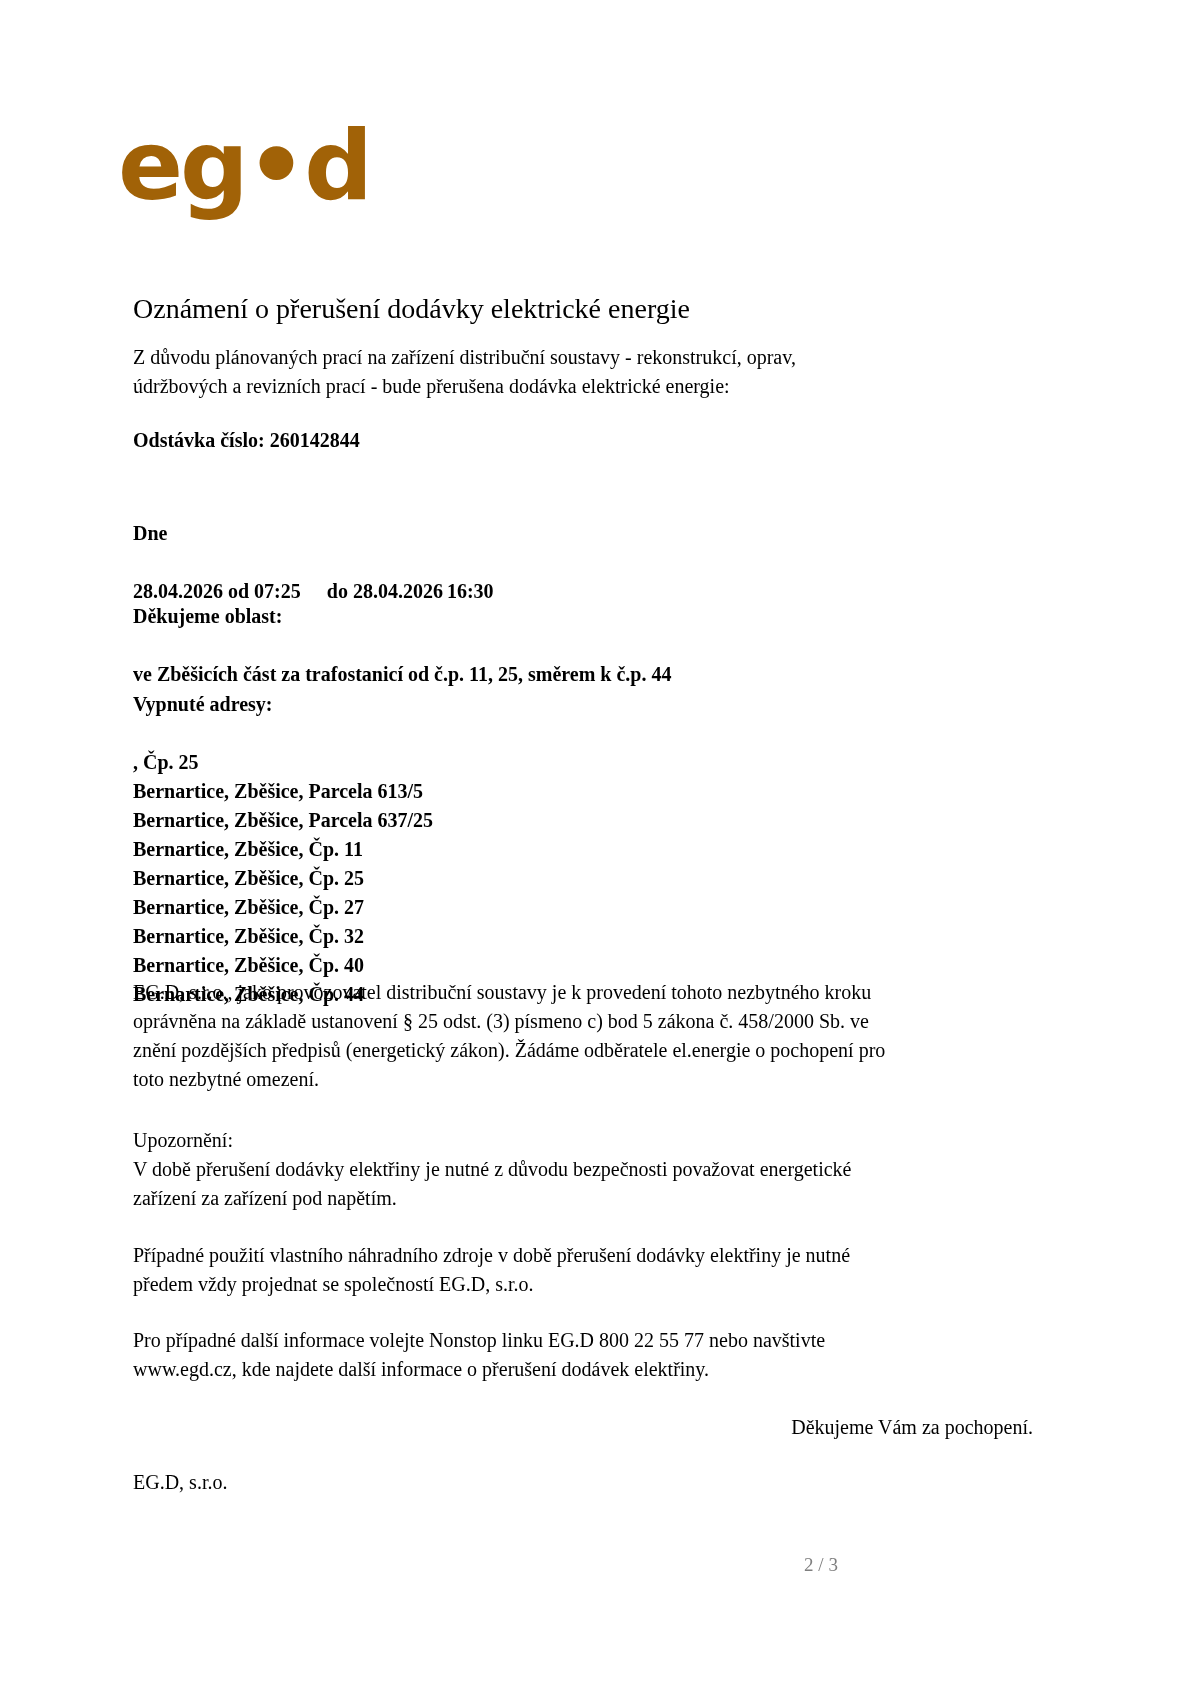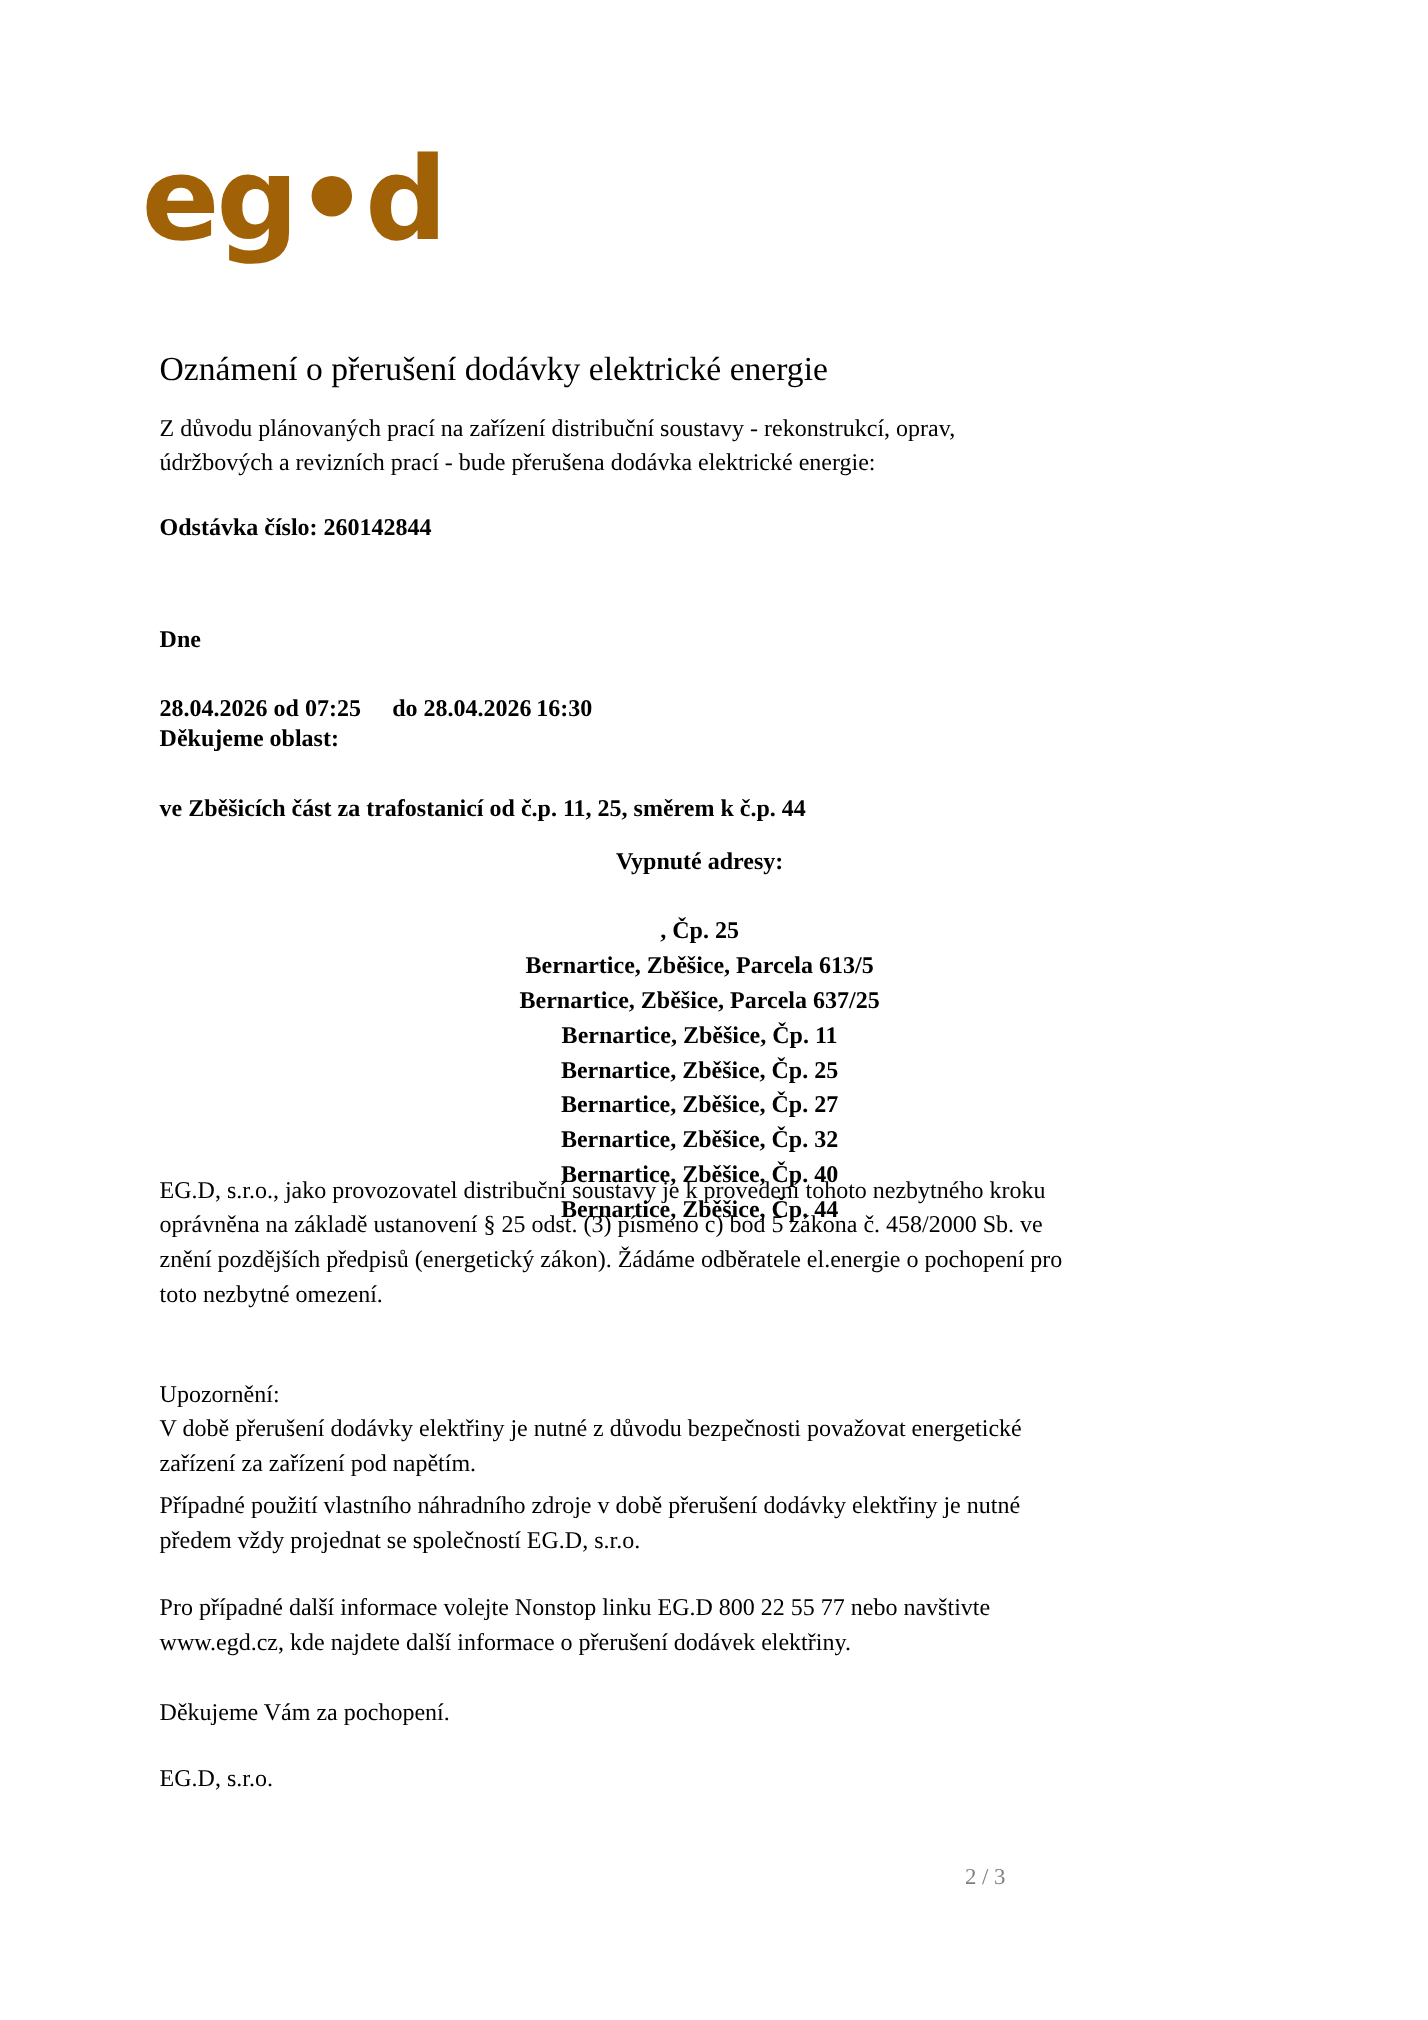--- a/index.html
+++ b/index.html
@@ -43,26 +43,26 @@
     width: 900px;
     font-size: 20px;
     line-height: 29px;
     white-space: pre-line;
   }
   .bold { font-weight: bold; }
   .intro      { top: 343px; }
   .odstavka   { top: 426px; white-space: nowrap; }
   .dne        { top: 490px; }
   .oblast     { top: 573px; }
-  .adresy     { top: 675px; text-align: center; }
+  .adresy     { top: 661px; }
   .legal      { top: 978px; }
-  .notice     { top: 1126px; margin-top: 22px; }
+  .notice     { top: 1126px; }
   .generator  { top: 1241px; }
   .contact    { top: 1326px; }
-  .thanks     { top: 1413px; white-space: nowrap; }
+  .thanks     { top: 1413px; white-space: nowrap; text-align: right; }
   .signature  { top: 1468px; white-space: nowrap; }
   .date-line .gap-large { display: inline-block; width: 26px; }
   .date-line .gap-small { display: inline-block; width: 4px; }
   .address-line { white-space: pre; }
   .footer-page {
     position: absolute;
     top: 1552px;
     left: 741px;
     width: 160px;
     text-align: center;

